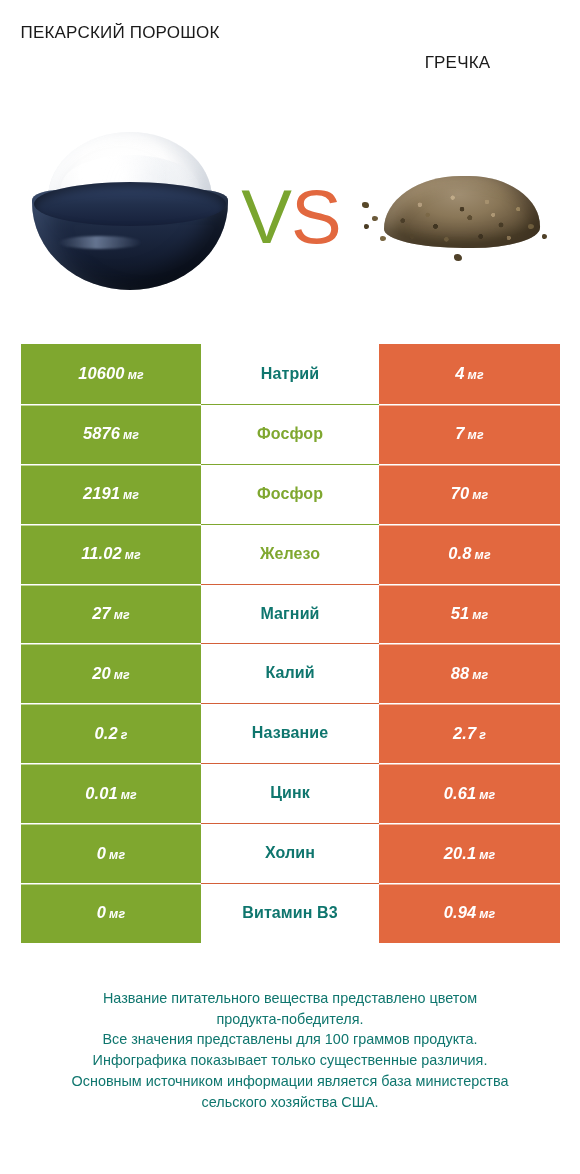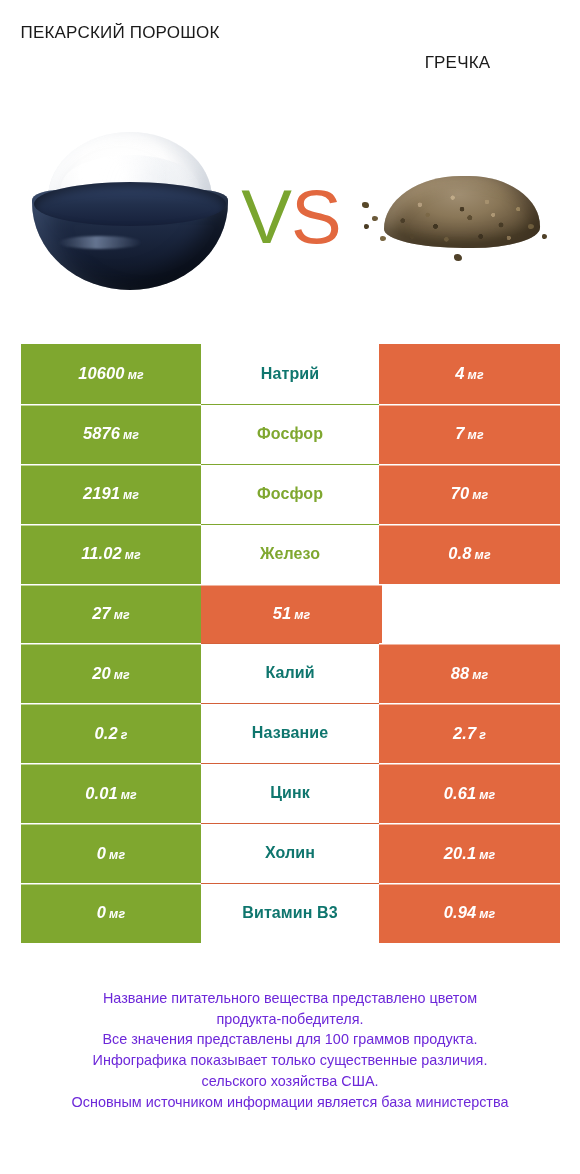--- a/index.html
+++ b/index.html
@@ -255,21 +255,21 @@
 
   
   .footer {
     position: absolute;
     left: 0;
     top: 988px;
     width: 580px;
     text-align: center;
     font-size: 14.4px;
     line-height: 1.44;
-    color: #6d28d9;
+    color: #0f766e;
     letter-spacing: 0px;
   }
   .footer p { margin: 0; }
 </style>
 </head>
 <body>
 
 <div class="page">
 
   <div class="titles">
@@ -350,20 +350,24 @@
           <span class="nutrient win-green">Железо</span>
         </div>
         <div class="cell cell-right">
           <span class="val">0.8<span class="unit">мг</span></span>
         </div>
       </div>
       <div class="row">
         <div class="cell cell-left">
           <span class="val">27<span class="unit">мг</span></span>
         </div>
+        <div class="cell cell-mid">
+          <div class="mid-rule" style="background: rgb(212, 97, 58);"></div>
+          <span class="nutrient win-orange">Магний</span>
+        </div>
         <div class="cell cell-right">
           <span class="val">51<span class="unit">мг</span></span>
         </div>
       </div>
       <div class="row">
         <div class="cell cell-left">
           <span class="val">20<span class="unit">мг</span></span>
         </div>
         <div class="cell cell-mid">
           <div class="mid-rule" style="background: rgb(212, 97, 58);"></div>
@@ -421,17 +425,17 @@
           <span class="val">0.94<span class="unit">мг</span></span>
         </div>
       </div>
     </div>
 
   <div class="footer">
     <p>Название питательного вещества представлено цветом</p>
     <p>продукта-победителя.</p>
     <p>Все значения представлены для 100 граммов продукта.</p>
     <p>Инфографика показывает только существенные различия.</p>
+    <p>Основным источником информации является база министерства</p>
     <p>сельского хозяйства США.</p>
-    <p>Основным источником информации является база министерства</p>
   </div>
 
 </div>
 
 </body></html>

